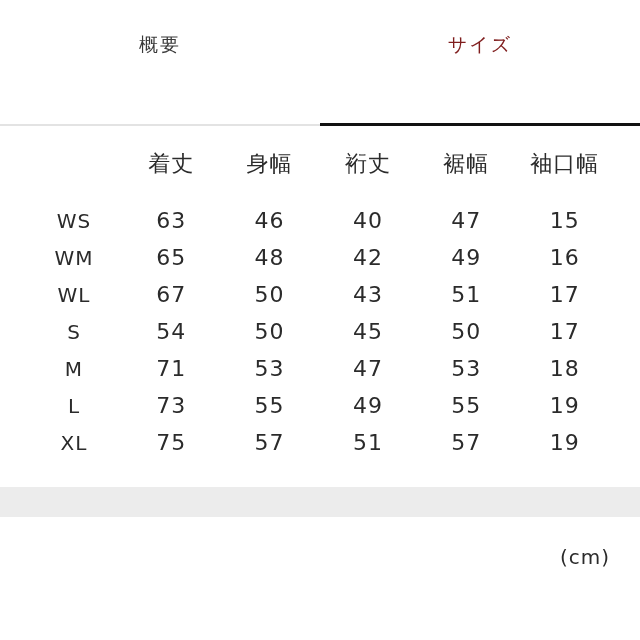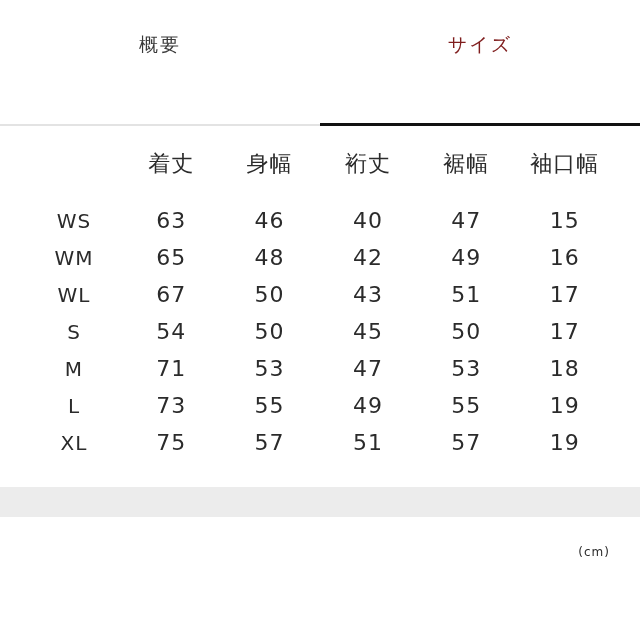--- a/index.html
+++ b/index.html
@@ -90,21 +90,21 @@
     top: 487px;
     height: 30px;
     background: #ececec;
   }
 
   
   .unit {
     position: absolute;
     right: 30px;
     top: 545px;
-    font-size: 12px;
+    font-size: 20px;
     letter-spacing: 1px;
     color: #2b2b2b;
   }
 
   
   .bottom-space {
     position: absolute;
     left: 0;
     right: 0;
     bottom: 0;

